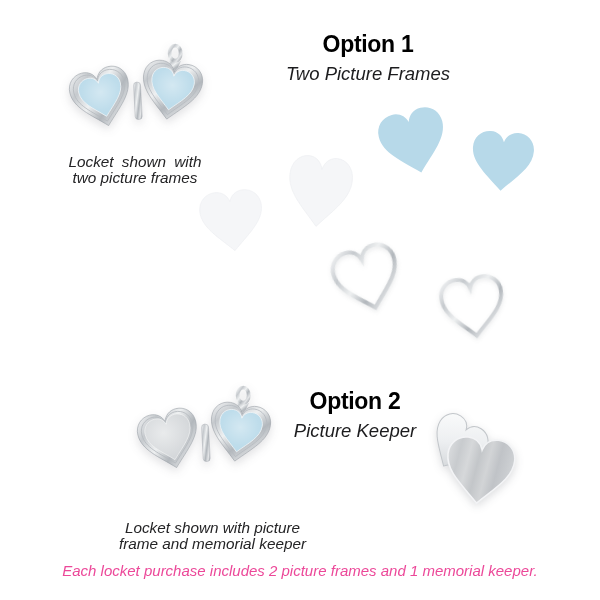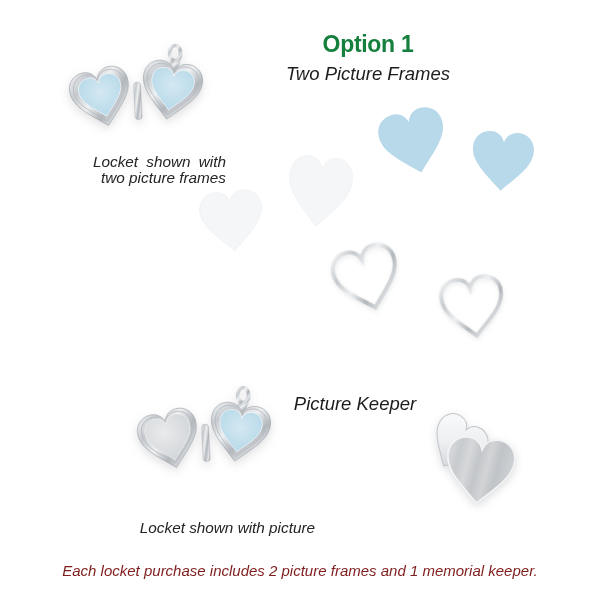--- a/index.html
+++ b/index.html
@@ -2,26 +2,26 @@
 <html><head>
 <meta charset="utf-8">
 <style>
   html,body{margin:0;padding:0;background:#ffffff;}
   #canvas{
     position:relative;width:600px;height:600px;background:#ffffff;overflow:hidden;
     font-family:"Liberation Sans",sans-serif;color:#1c1c1e;
   }
   .abs{position:absolute;}
   .heading-block{text-align:center;}
-  .opt-title{font-size:23px;font-weight:bold;letter-spacing:-0.3px;color:#15803d;}
+  .opt-title{font-size:23px;font-weight:bold;letter-spacing:-0.3px;color:#000000;}
   .opt-sub{font-size:18.5px;font-style:italic;margin-top:5px;color:#1c1c1e;}
   .caption{font-size:15.3px;font-style:italic;text-align:center;line-height:1.02;color:#242426;}
-  .caption .cap-line{display:block;text-align:right;}
+  .caption .cap-line{display:block;}
   .cap1-l1{word-spacing:4px;}
-  .footer-note{font-size:15px;font-style:italic;text-align:center;color:#7f1d1d;}
+  .footer-note{font-size:15px;font-style:italic;text-align:center;color:#ec4899;}
   .locket-svg{filter:drop-shadow(0 4px 5px rgba(40,45,55,0.14));}
   .keeper-svg{filter:drop-shadow(0 3px 4px rgba(40,45,55,0.16));}
   .wire-svg{filter:drop-shadow(0 2px 2px rgba(40,45,55,0.10));}
   .flat-heart{display:block;}
 </style>
 </head>
 <body>
 
 <div id="canvas">
 
@@ -110,20 +110,21 @@
   </svg>
 
   <svg class="abs wire-svg" style="left:331px;top:241px;transform:rotate(-16deg)" width="73" height="77" viewBox="0 0 100 100">
     <use href="#heart" fill="none" stroke="url(#sg)" stroke-width="5.5"></use>
   </svg>
   <svg class="abs wire-svg" style="left:438px;top:269px;transform:rotate(-8deg)" width="70" height="78" viewBox="0 0 100 100">
     <use href="#heart" fill="none" stroke="url(#sg)" stroke-width="5.5"></use>
   </svg>
 
   <div class="abs heading-block" style="left:259px;top:388px;width:192px">
+    <div class="opt-title">Option 2</div>
     <div class="opt-sub">Picture Keeper</div>
   </div>
 
   <svg class="abs locket-svg" style="left:134px;top:384px" width="152" height="119" viewBox="0 0 220 172">
     <g>
       <rect x="99" y="58" width="10" height="54" rx="4.5" fill="url(#sg)" stroke="#9aa0a6" stroke-width="0.6" transform="rotate(-3 104 85)"></rect>
     </g>
     <g>
       <path d="M149 26 L166 26 L160 44 L153 44 Z" fill="url(#sg)" transform="rotate(8 157 30)"></path>
       <ellipse cx="158" cy="16" rx="8" ry="11" fill="none" stroke="url(#sg)" stroke-width="5.5"></ellipse>
@@ -136,20 +137,21 @@
     <g transform="translate(102 22) rotate(9 50 50)">
       <use href="#heart" fill="url(#sg)" stroke="#9aa0a6" stroke-width="0.8"></use>
       <use href="#heart" transform="translate(6.5 5) scale(0.87)" fill="none" stroke="#b6bbc0" stroke-width="1.3"></use>
       <use href="#heart" transform="translate(14.5 11.5) scale(0.72)" stroke="#f0f4f6" stroke-width="1.5" fill="#b7d9e9"></use>
       <use href="#heart" transform="translate(14.5 11.5) scale(0.72)" fill="url(#blueGloss)"></use>
     </g>
   </svg>
 
   <div class="abs caption" style="left:110px;top:520px;width:205px">
     <span class="cap-line">Locket shown with picture</span>
+    <span class="cap-line">frame and memorial keeper</span>
   </div>
 
   <svg class="abs keeper-svg" style="left:416px;top:410px" width="112" height="110" viewBox="0 0 112 110">
     <g transform="translate(12 4) rotate(32 30 27)">
       <use href="#heart" transform="scale(0.62)" fill="url(#sgSoft)" stroke="#c2c6ca" stroke-width="1.6"></use>
     </g>
     <g transform="translate(25 23) rotate(6 39 37)">
       <use href="#heart" transform="scale(0.78)" fill="url(#brush)" stroke="#f3f4f6" stroke-width="2"></use>
     </g>
   </svg>

